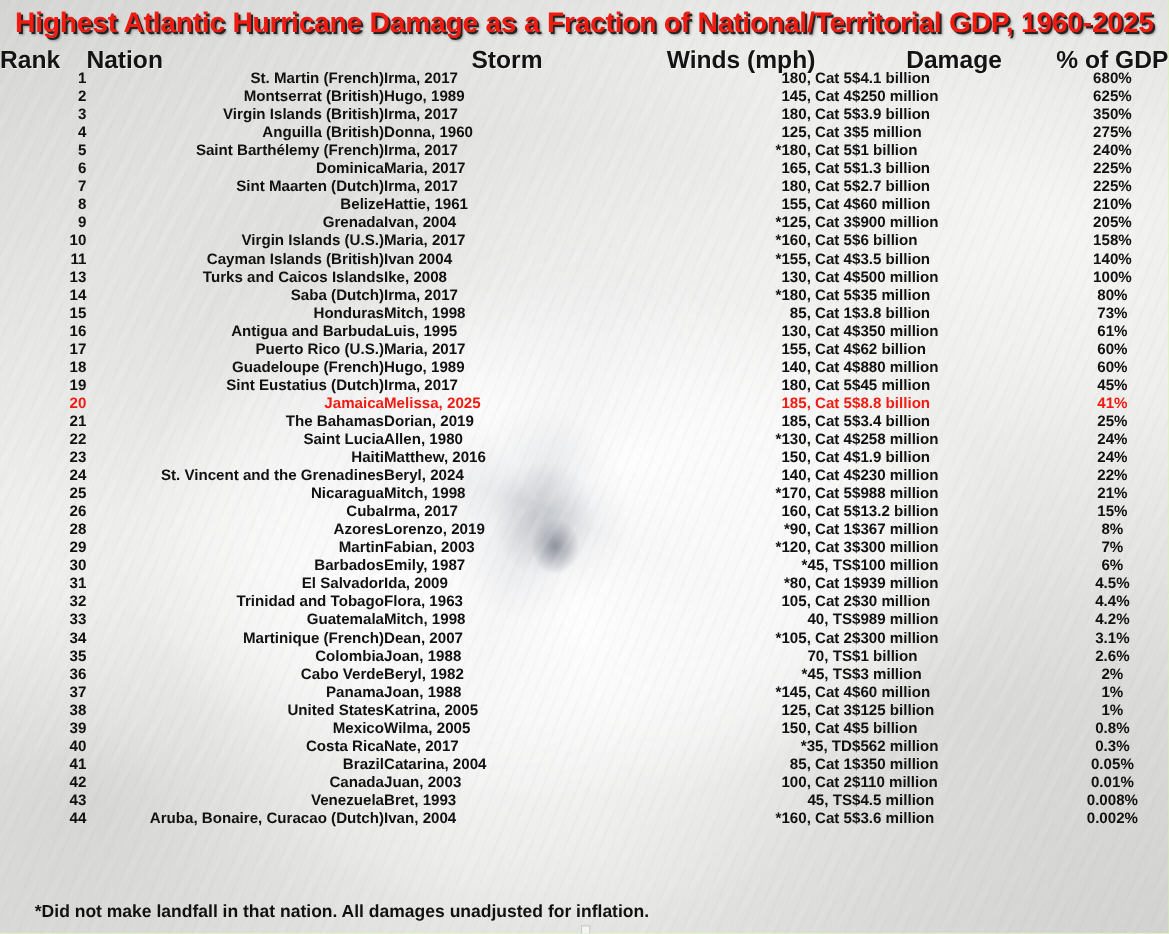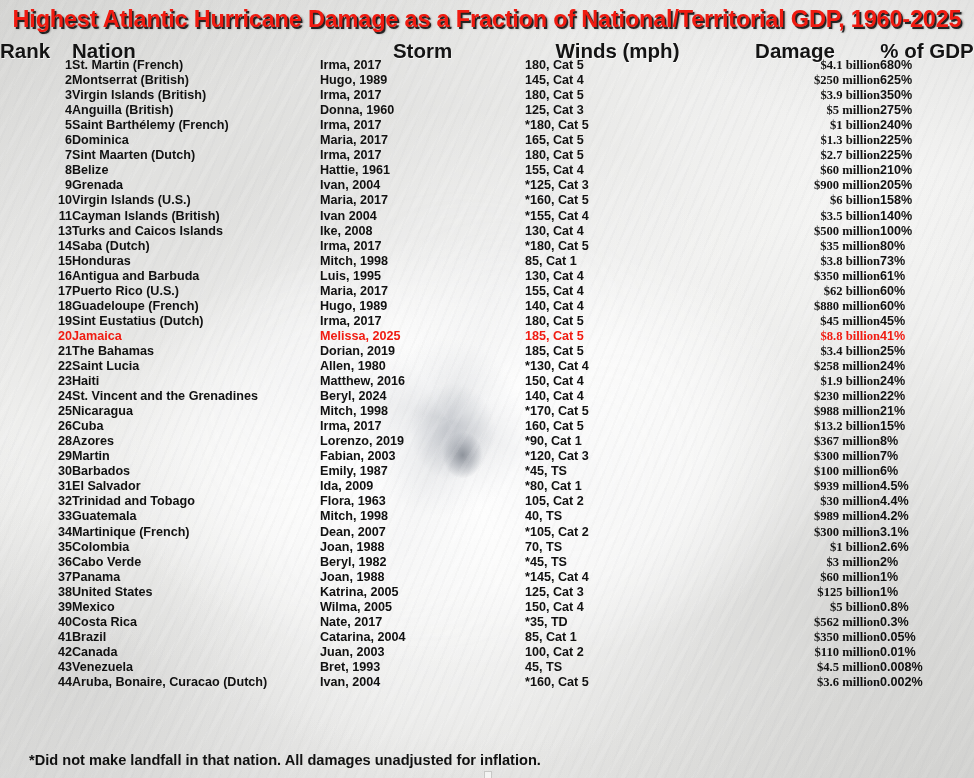--- a/index.html
+++ b/index.html
@@ -124,25 +124,25 @@
   th.h-storm  { text-align: center;   padding-left: 3px;  }
   th.h-winds  { text-align: center; }
   th.h-dmg    { text-align: center; }
   th.h-gdp    { text-align: center; padding-right: 2px; }
 
   tbody td {
     font-size: 12.6px;
     color: #111111;
   }
   td.d-rank   { text-align: right;  padding-right: 33px; }
-  td.d-nation { text-align: left;   padding-left: 10px;  }
+  td.d-nation { text-align: right;   padding-left: 10px;  }
   td.d-storm  { text-align: left;   padding-left: 3px;   }
-  td.d-winds  { text-align: left; }
-  td.d-dmg    { text-align: right; font-family: Liberation Serif, serif; }
-  td.d-gdp    { text-align: left; padding-right: 2px;  }
+  td.d-winds  { text-align: right; }
+  td.d-dmg    { text-align: left; }
+  td.d-gdp    { text-align: center; padding-right: 2px;  }
 
   tr.row-highlight td { color: #f01b11; }
 
   .footnote {
     position: absolute;
     left: 29px;
     top: 752px;
     font-size: 14.6px;
     font-weight: bold;
     color: #111111;

